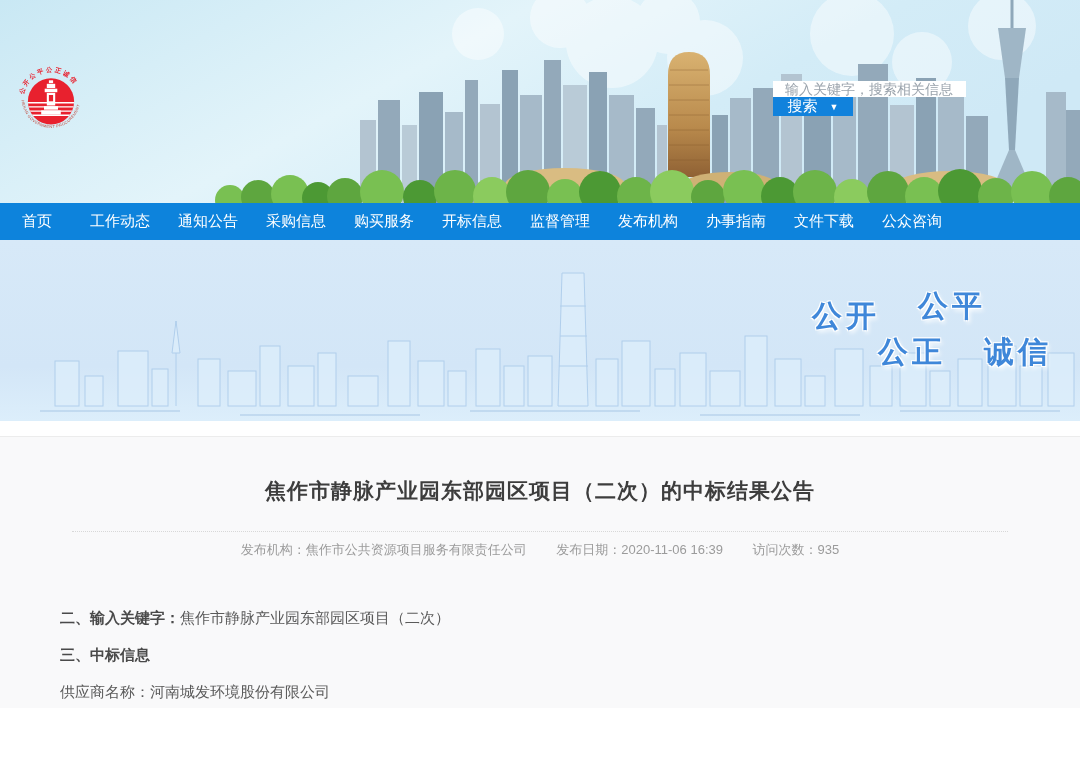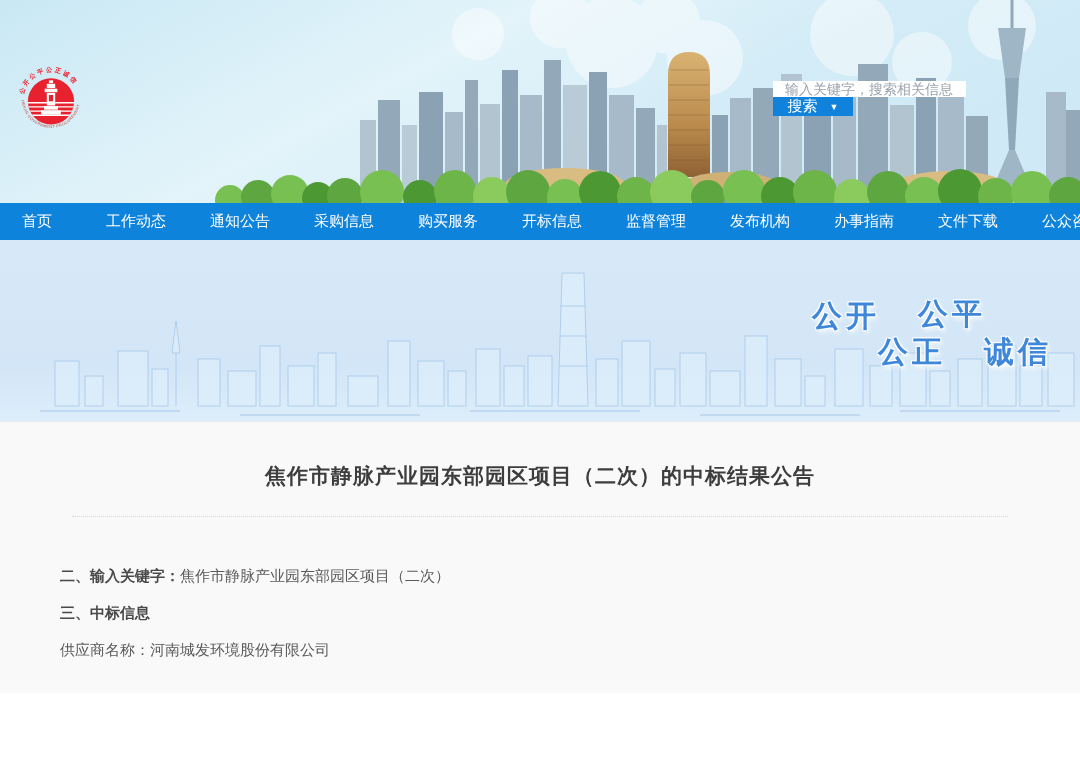--- a/index.html
+++ b/index.html
@@ -30,40 +30,40 @@
   .search-btn {
     width:80px; height:35px; border:0; background:#1182dc; color:#fff;
     font-size:15px; display:flex; align-items:center; justify-content:center;
     gap:12px; cursor:pointer; font-family:"Liberation Sans","DejaVu Sans",sans-serif;
   }
   .search-btn .caret { font-size:9px; line-height:1; transform:translateY(1px); }
 
   
   .main-nav {
     width:1080px; height:37px; background:#0d83dc; display:flex; align-items:center;
-    padding-left:22px; gap:44px;
+    padding-left:22px; gap:28px;
   }
   .main-nav a { color:#fff; font-size:15px; text-decoration:none; white-space:nowrap; }
   .main-nav a:first-child { margin-right:10px; }
 
   
   .banner { position:relative; width:1080px; height:181px;
     background:linear-gradient(180deg,#d7e9f8 0%,#d3e6f7 70%,#dceefb 100%); overflow:hidden; }
   .banner-art { position:absolute; left:0; bottom:0; width:1080px; height:160px; display:block; }
   .slogan {
     position:absolute; font-size:30px; font-weight:700; color:#3f87d9; letter-spacing:4px;
     text-shadow:1px 1px 0 #fff,-1px -1px 0 #fff,1px -1px 0 #fff,-1px 1px 0 #fff,2px 3px 4px rgba(255,255,255,.9);
   }
   .sl-1 { left:812px; top:56px; }
-  .sl-2 { left:918px; top:46px;margin-top:8px; }
+  .sl-2 { left:918px; top:46px; }
   .sl-3 { left:878px; top:92px; }
   .sl-4 { left:984px; top:92px; }
 
   
-  .content { width:1080px; height:272px; background:#f9f9fa; border-top:1px solid #ececec; }
+  .content { width:1080px; height:272px; background:#f9f9fa; border-top:1px solid #ececec;margin-top:15px; }
   .article-title {
     padding-top:38px; text-align:center; font-size:21px; font-weight:700;
     color:#3d3d3d; letter-spacing:1px; line-height:32px;
   }
   .dotted-sep { border:0; border-top:1px dotted #d8d8d8; margin:24px 72px 0 72px; }
   .meta { margin-top:9px; text-align:center; font-size:13px; color:#9b9b9b; }
   .meta .group { margin:0 13px; }
   .article-body { margin:50px 0 0 60px; }
   .article-body p { font-size:15px; margin-bottom:19px; line-height:18px; color:#5a5a5a; }
   .article-body .label { font-weight:700; color:#4a4a4a; }
@@ -295,20 +295,25 @@
     </svg>
     <span class="slogan sl-1">公开</span>
     <span class="slogan sl-2">公平</span>
     <span class="slogan sl-3">公正</span>
     <span class="slogan sl-4">诚信</span>
   </div>
 
   <main class="content">
     <h1 class="article-title">焦作市静脉产业园东部园区项目（二次）的中标结果公告</h1>
     <hr class="dotted-sep">
+    <div class="meta">
+      <span class="group"><span>发布机构：</span><span>焦作市公共资源项目服务有限责任公司</span></span>
+      <span class="group"><span>发布日期：</span><span>2020-11-06 16:39</span></span>
+      <span class="group"><span>访问次数：</span><span>935</span></span>
+    </div>
     <div class="article-body">
       <p><span class="label">二、输入关键字：</span><span class="value">焦作市静脉产业园东部园区项目（二次）</span></p>
       <p><span class="label">三、中标信息</span><span class="value"></span></p>
       <p><span class="label plain">供应商名称：</span><span class="value">河南城发环境股份有限公司</span></p>
     </div>
   </main>
 
 </div>
 
 </body></html>

